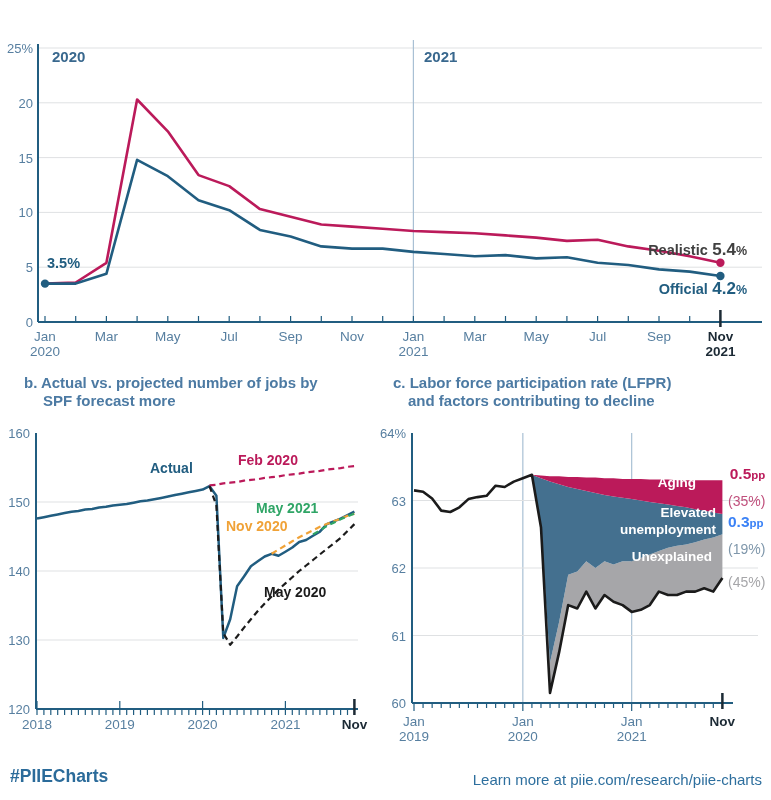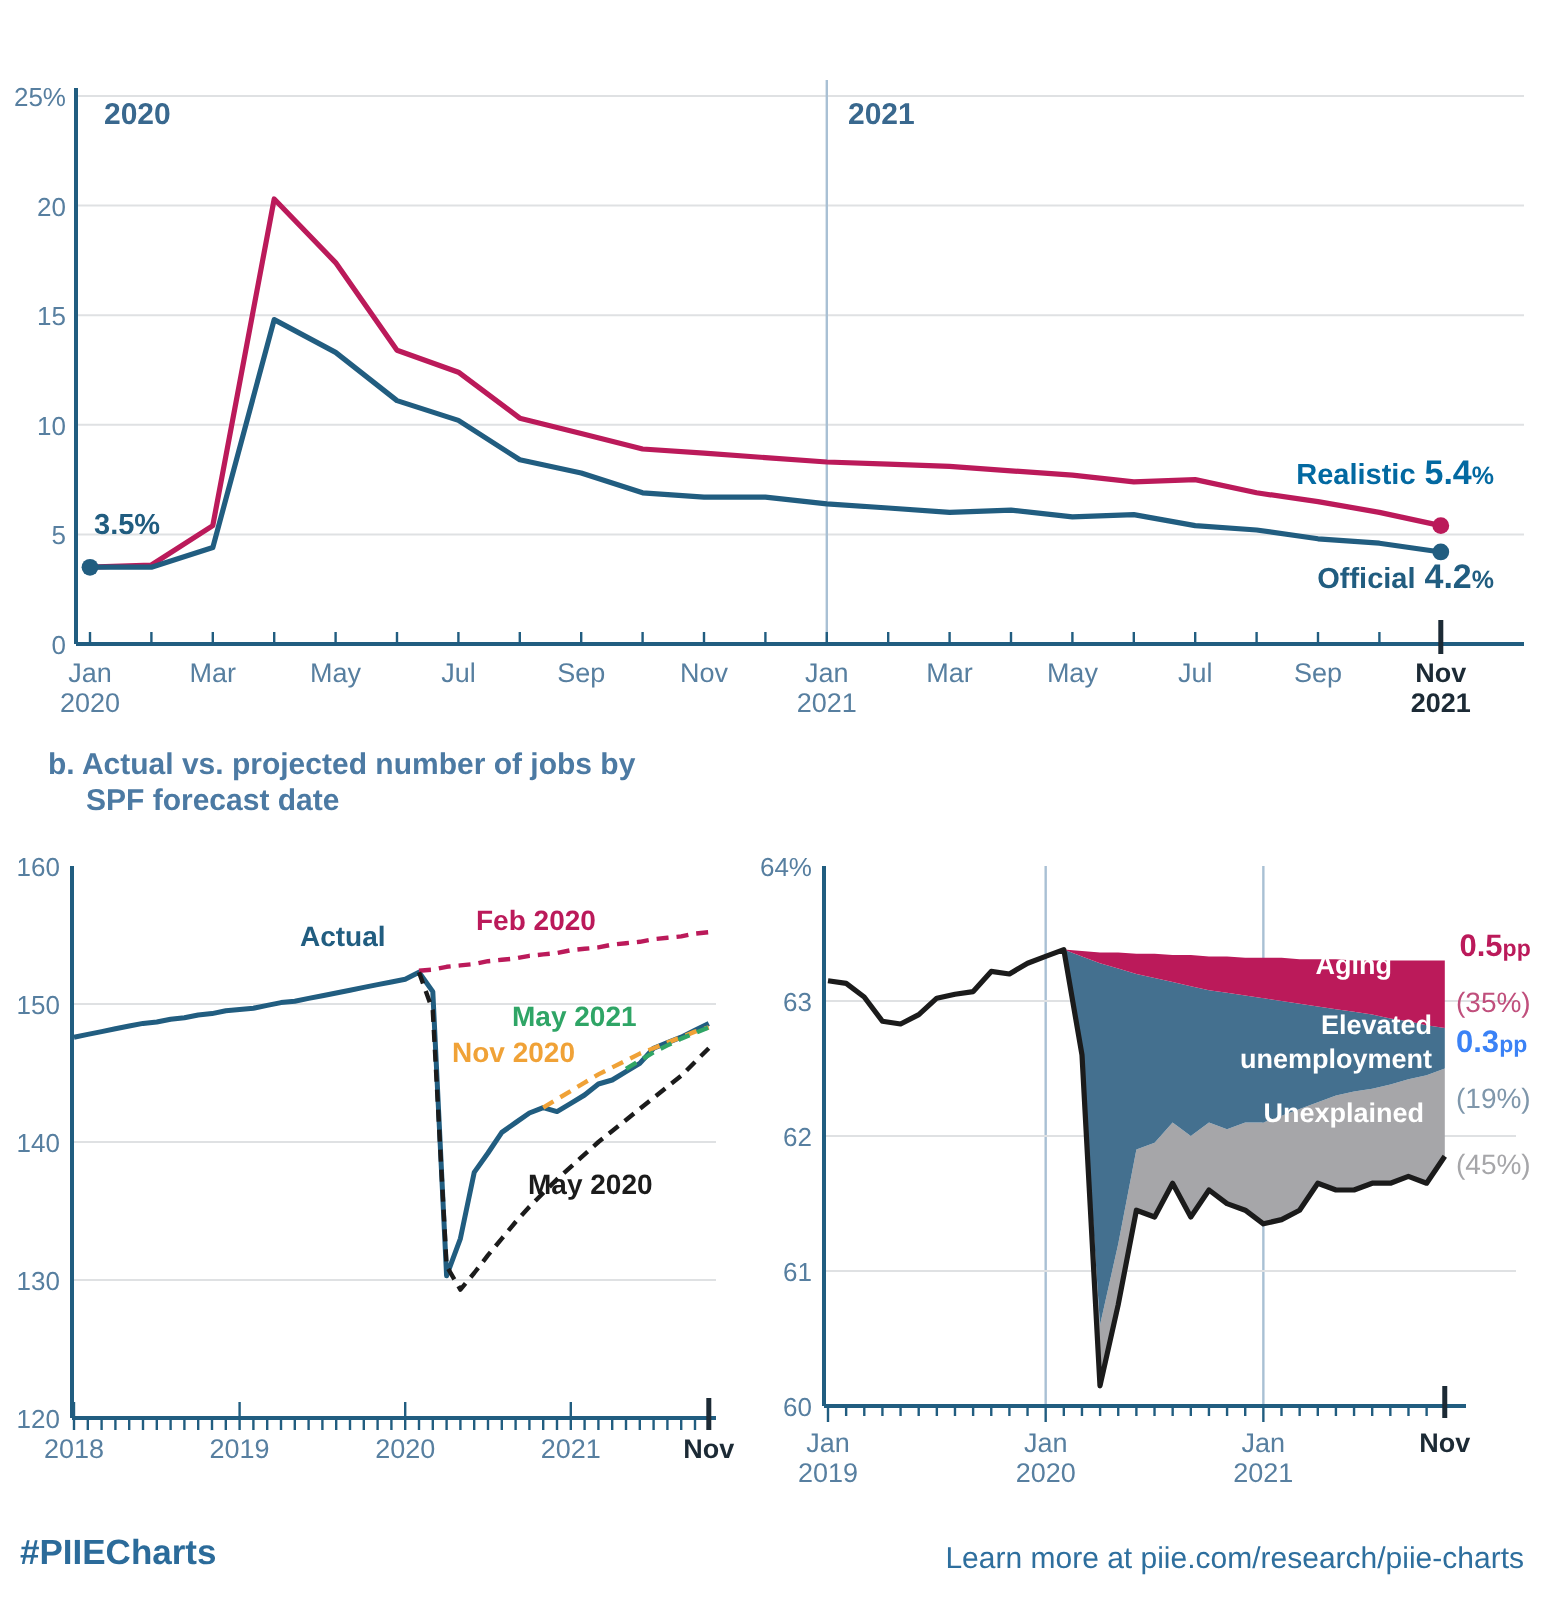--- a/index.html
+++ b/index.html
@@ -4,21 +4,21 @@
 <style>
   html,body{margin:0;padding:0;background:#ffffff;}
   body{width:771px;height:800px;position:relative;font-family:"Liberation Sans",sans-serif;overflow:hidden;}
   #stage{position:absolute;left:0;top:0;width:771px;height:800px;}
   svg{position:absolute;left:0;top:0;}
   .abs{position:absolute;white-space:nowrap;}
   .panel-title{font-size:15px;font-weight:700;color:#4c7aa3;line-height:18px;}
   .panel-title .l2{display:block;}
   .lbl{font-size:14px;font-weight:700;}
   .lbl-a-start{left:47px;top:255px;color:#215d80;font-size:14.5px;}
-  .lbl-a-realistic{right:24px;top:227px;color:#0369a1;text-align:right;}
+  .lbl-a-realistic{right:24px;top:240px;color:#404040;text-align:right;}
   .lbl-a-official{right:24px;top:279px;color:#215d80;text-align:right;}
   .series-name{font-size:14.5px;font-weight:700;}
   .series-val{font-size:17px;font-weight:800;}
   .series-unit{font-size:12.5px;font-weight:800;}
   .lbl-b-actual{left:150px;top:460px;color:#215d80;}
   .lbl-b-feb{left:238px;top:452px;color:#bb1a5a;}
   .lbl-b-may21{left:256px;top:500px;color:#2fa566;}
   .lbl-b-nov20{left:226px;top:518px;color:#f0a237;}
   .lbl-b-may20{left:264px;top:584px;color:#1b1b1b;}
   .wlbl{color:#ffffff;font-size:13.5px;font-weight:700;text-align:right;position:absolute;}
@@ -228,23 +228,27 @@
       <text x="522.84" y="726" font-family="&quot;Liberation Sans&quot;,sans-serif" font-size="13.5" fill="#577fa0" text-anchor="middle" font-weight="normal">Jan</text>
       <text x="522.84" y="741" font-family="&quot;Liberation Sans&quot;,sans-serif" font-size="13.5" fill="#577fa0" text-anchor="middle" font-weight="normal">2020</text>
       <text x="631.6800000000001" y="726" font-family="&quot;Liberation Sans&quot;,sans-serif" font-size="13.5" fill="#577fa0" text-anchor="middle" font-weight="normal">Jan</text>
       <text x="631.6800000000001" y="741" font-family="&quot;Liberation Sans&quot;,sans-serif" font-size="13.5" fill="#577fa0" text-anchor="middle" font-weight="normal">2021</text>
       <text x="722.38" y="726" font-family="&quot;Liberation Sans&quot;,sans-serif" font-size="13.5" fill="#1c2a35" text-anchor="middle" font-weight="bold">Nov</text>
     </svg>
 
 
   <div class="abs panel-title" style="left:24px;top:374px;">
     <span>b. Actual vs. projected number of jobs by</span>
-    <span class="l2" style="padding-left:19px;">SPF forecast date</span>
-  </div>
-
+    <span class="l2" style="padding-left:19px;">SPF forecast more</span>
+  </div>
+
+  <div class="abs panel-title" style="left:393px;top:374px;">
+    <span>c. Labor force participation rate (LFPR)</span>
+    <span class="l2" style="padding-left:15px;">and factors contributing to decline</span>
+  </div>
 
   <div class="abs lbl lbl-a-start">3.5%</div>
 
   <div class="abs lbl-a-realistic">
     <span class="series-name">Realistic</span>
     <span class="series-val">5.4</span><span class="series-unit">%</span>
   </div>
 
   <div class="abs lbl-a-official">
     <span class="series-name">Official</span>

